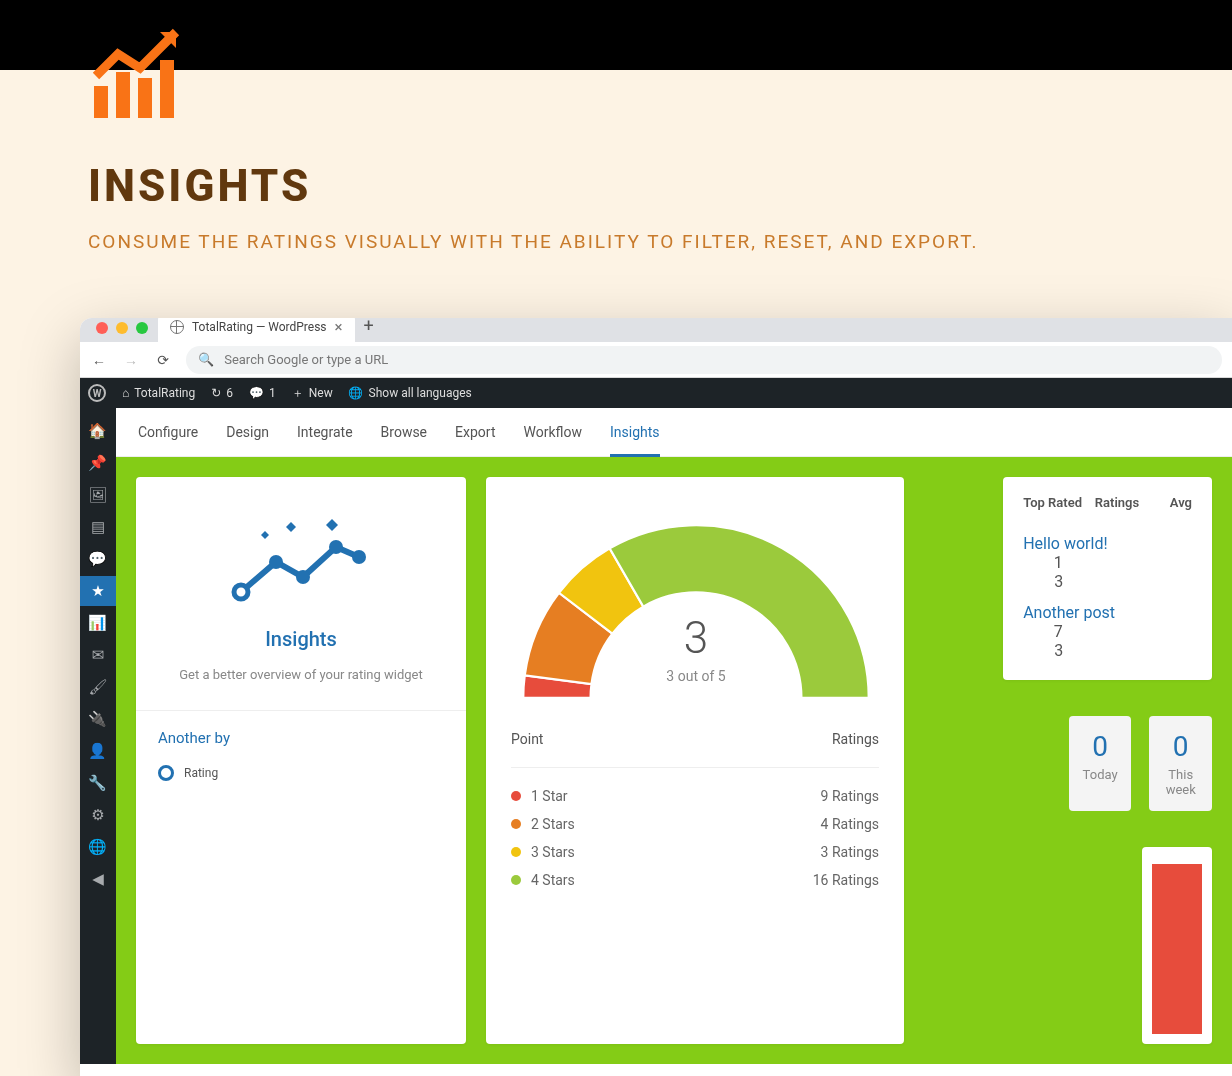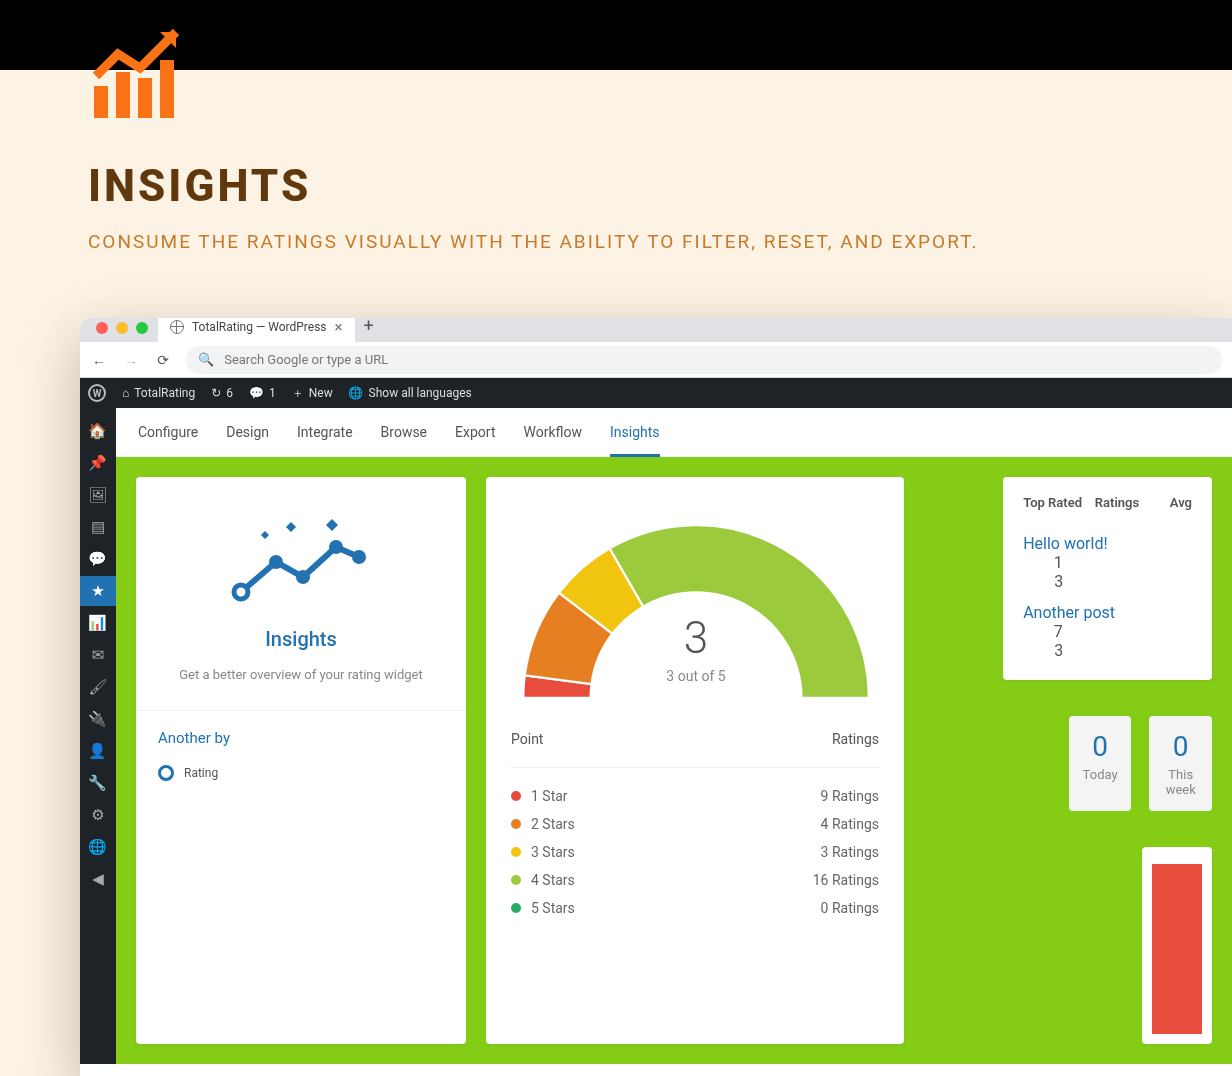--- a/index.html
+++ b/index.html
@@ -425,27 +425,20 @@
                   <span>3 Stars</span>
                 </span>
                 <span>3 Ratings</span>
               </div>
               <div class="star-row">
                 <span class="left">
                   <span class="dot" style="background:#9bca3c"></span>
                   <span>4 Stars</span>
                 </span>
                 <span>16 Ratings</span>
-              </div>
-              <div class="star-row">
-                <span class="left">
-                  <span class="dot" style="background:#27ae60"></span>
-                  <span>5 Stars</span>
-                </span>
-                <span>0 Ratings</span>
               </div>
             </div>
         </div>
 
         <div class="right-col">
           <div class="card card-top">
             <div class="hdr">
               <span class="c1">Top Rated</span>
               <span class="c2">Ratings</span>
               <span class="c3">Avg</span>

